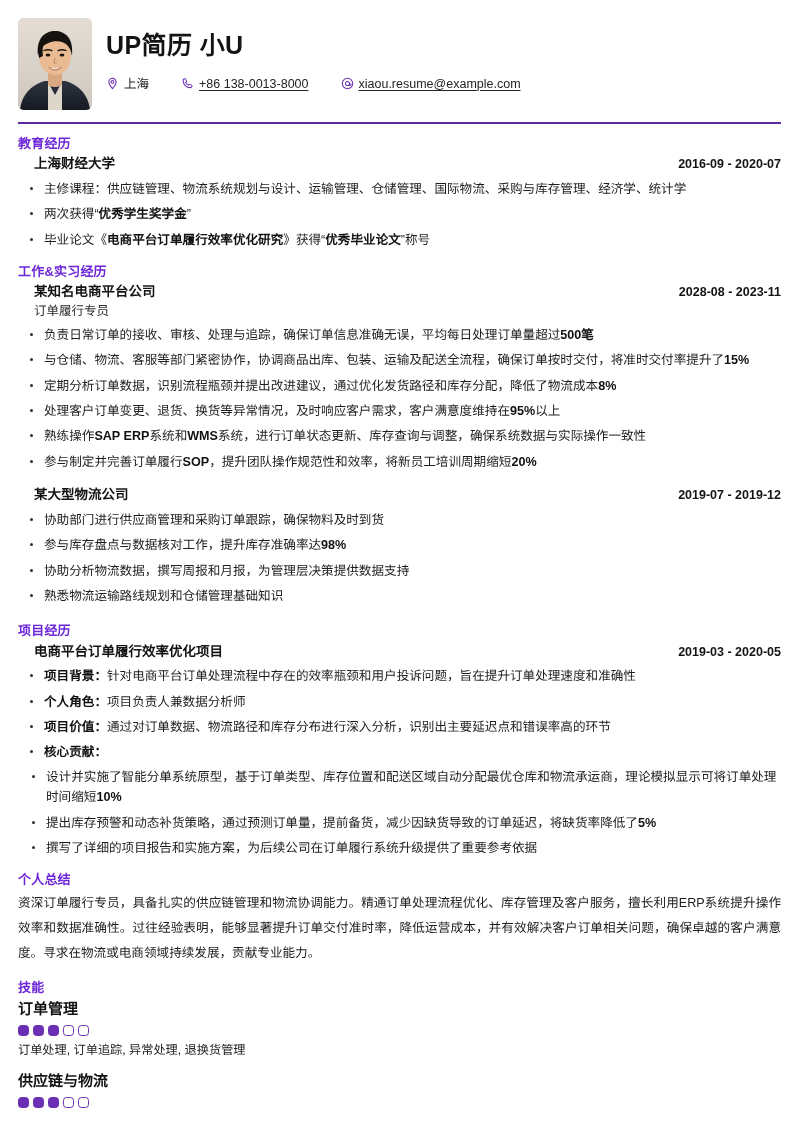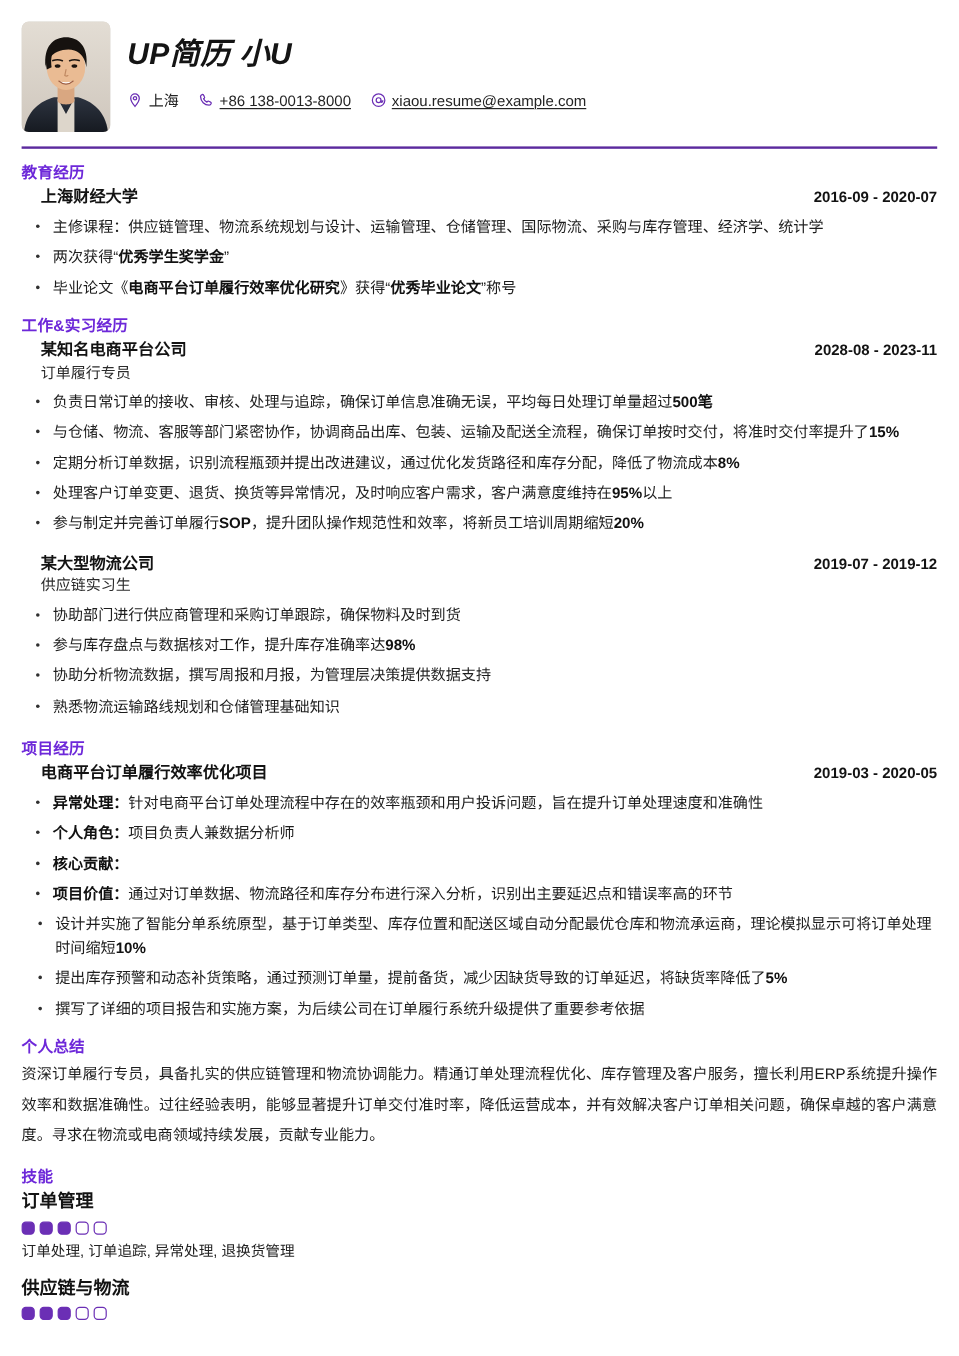--- a/index.html
+++ b/index.html
@@ -46,27 +46,26 @@
     padding-top: 14px;
     min-width: 0;
   }
   .name {
     font-size: 25px;
     font-weight: bold;
     letter-spacing: .4px;
     color: #141414;
     line-height: 1.1;
     margin: 0 0 16px 0;
-    font-style: italic;
   }
   .contact-row {
     display: flex;
     align-items: center;
     flex-wrap: wrap;
-    gap: 0px;
+    gap: 16px;
     font-size: 12.5px;
     color: #2a2a2a;
     line-height: 1.3;
   }
   .contact-item {
     display: inline-flex;
     align-items: center;
     gap: 5px;
     margin-right: 16px;
     white-space: nowrap;
@@ -326,53 +325,51 @@
         <span class="entry-right">2028-08 - 2023-11</span>
       </div>
       <div class="entry-line">
         <span class="entry-secondary">订单履行专员</span>
       </div>
       <ul class="bullets">
           <li>负责日常订单的接收、审核、处理与追踪，确保订单信息准确无误，平均每日处理订单量超过<b>500笔</b></li>
           <li>与仓储、物流、客服等部门紧密协作，协调商品出库、包装、运输及配送全流程，确保订单按时交付，将准时交付率提升了<b>15%</b></li>
           <li>定期分析订单数据，识别流程瓶颈并提出改进建议，通过优化发货路径和库存分配，降低了物流成本<b>8%</b></li>
           <li>处理客户订单变更、退货、换货等异常情况，及时响应客户需求，客户满意度维持在<b>95%</b>以上</li>
+          <li>熟练操作<b>SAP ERP</b>系统和<b>WMS</b>系统，进行订单状态更新、库存查询与调整，确保系统数据与实际操作一致性</li>
           <li>参与制定并完善订单履行<b>SOP</b>，提升团队操作规范性和效率，将新员工培训周期缩短<b>20%</b></li>
         </ul>
     </div>
 
     <div class="entry" style="margin-top:13px;">
       <div class="entry-line">
         <span class="entry-primary">某大型物流公司</span>
         <span class="entry-right">2019-07 - 2019-12</span>
-      </div>
-      <div class="entry-line">
-        <span class="entry-secondary">供应链实习生</span>
       </div>
       <ul class="bullets">
           <li>协助部门进行供应商管理和采购订单跟踪，确保物料及时到货</li>
           <li>参与库存盘点与数据核对工作，提升库存准确率达<b>98%</b></li>
           <li>协助分析物流数据，撰写周报和月报，为管理层决策提供数据支持</li>
           <li>熟悉物流运输路线规划和仓储管理基础知识</li>
         </ul>
     </div>
   </div>
 
   <div class="section" style="margin-top:17px;">
     <div class="section-title">项目经历</div>
     <div class="entry">
       <div class="entry-line">
         <span class="entry-primary">电商平台订单履行效率优化项目</span>
         <span class="entry-right">2019-03 - 2020-05</span>
       </div>
       <ul class="bullets">
-          <li><span class="lead">异常处理：</span>针对电商平台订单处理流程中存在的效率瓶颈和用户投诉问题，旨在提升订单处理速度和准确性</li>
+          <li><span class="lead">项目背景：</span>针对电商平台订单处理流程中存在的效率瓶颈和用户投诉问题，旨在提升订单处理速度和准确性</li>
           <li><span class="lead">个人角色：</span>项目负责人兼数据分析师</li>
+          <li><span class="lead">项目价值：</span>通过对订单数据、物流路径和库存分布进行深入分析，识别出主要延迟点和错误率高的环节</li>
           <li><span class="lead">核心贡献：</span></li>
-          <li><span class="lead">项目价值：</span>通过对订单数据、物流路径和库存分布进行深入分析，识别出主要延迟点和错误率高的环节</li>
         </ul>
       <ul class="bullets sub">
           <li>设计并实施了智能分单系统原型，基于订单类型、库存位置和配送区域自动分配最优仓库和物流承运商，理论模拟显示可将订单处理时间缩短<b>10%</b></li>
           <li>提出库存预警和动态补货策略，通过预测订单量，提前备货，减少因缺货导致的订单延迟，将缺货率降低了<b>5%</b></li>
           <li>撰写了详细的项目报告和实施方案，为后续公司在订单履行系统升级提供了重要参考依据</li>
         </ul>
     </div>
   </div>
 
   <div class="section" style="">

